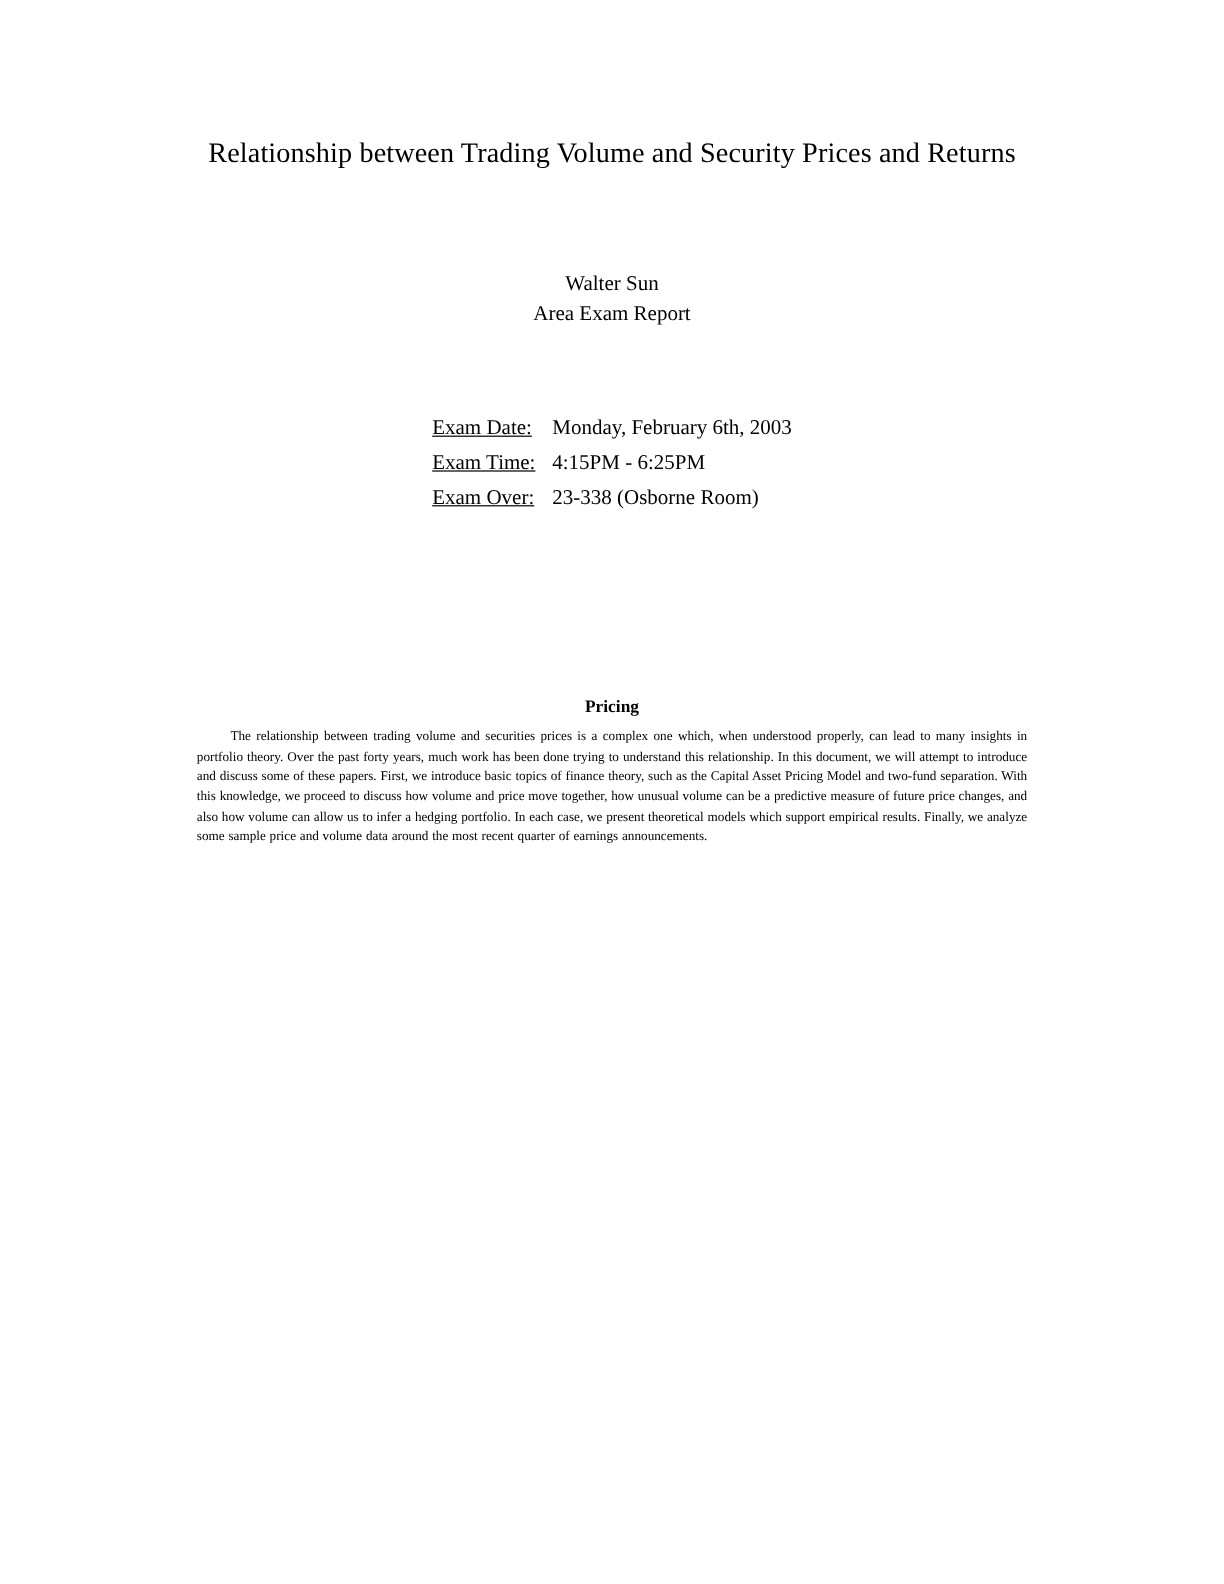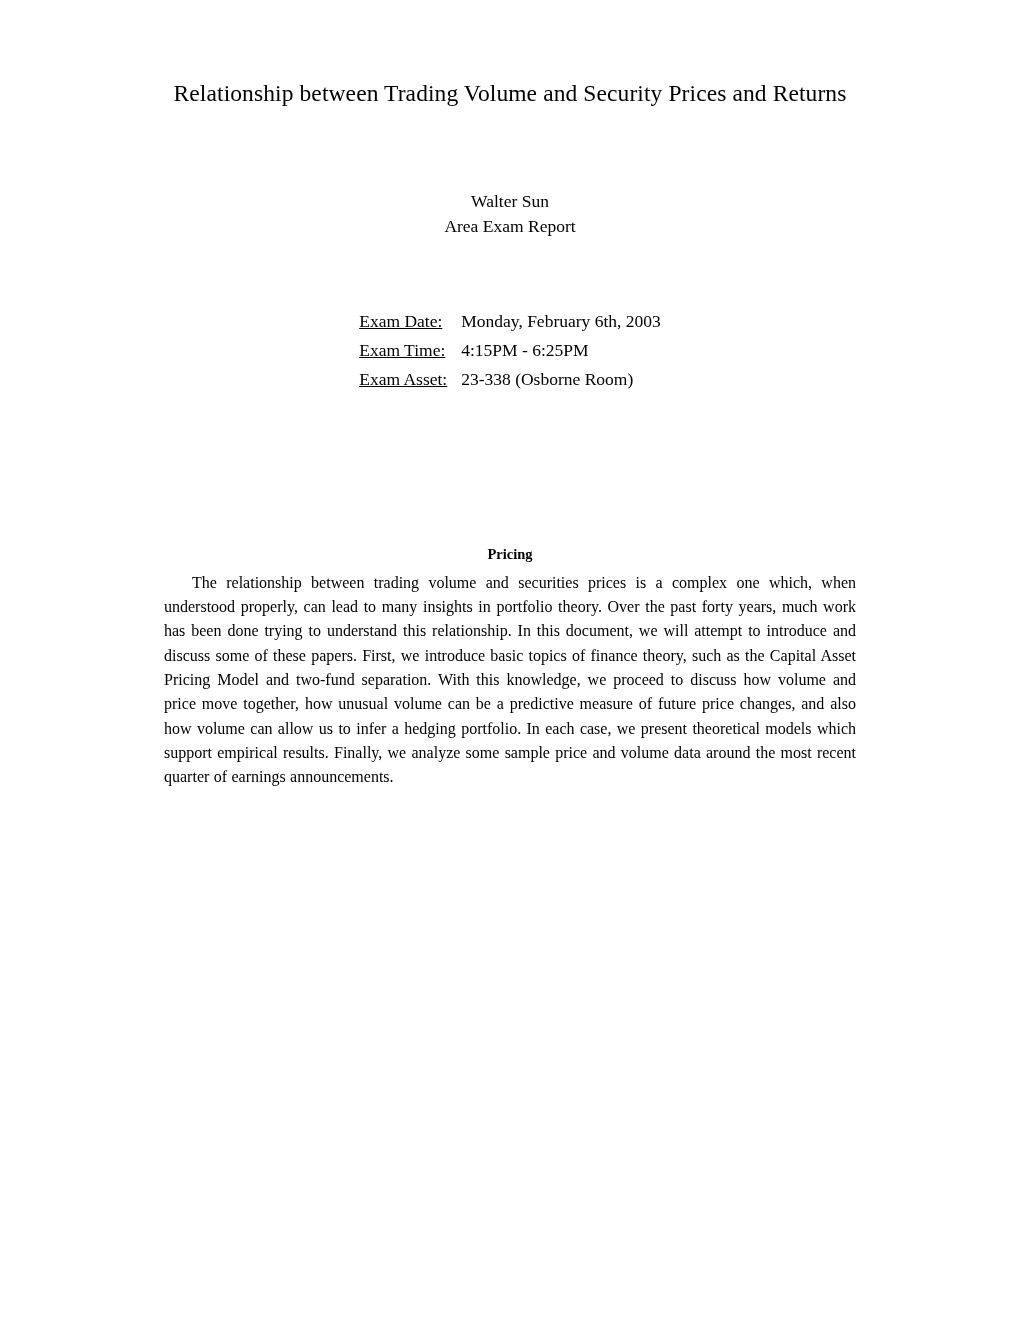--- a/index.html
+++ b/index.html
@@ -23,21 +23,21 @@
     height: 1320px;
     background: #ffffff;
   }
   .content {
     position: absolute;
     left: 163px;
     top: 0;
     width: 694px;
   }
   .paper-title {
-    margin-top: 78px;
+    margin-top: 113px;
     font-size: 23.5px;
     text-align: center;
     line-height: 1.3;
     letter-spacing: 0.1px;
     font-weight: normal;
   }
   .author-block {
     margin-top: 80px;
     text-align: center;
     font-size: 17.5px;
@@ -68,21 +68,21 @@
   .abstract-wrap {
     margin-top: 150px;
   }
   .abstract-heading {
     text-align: center;
     font-size: 14.5px;
     font-weight: bold;
     margin-bottom: 8px;
   }
   .abstract-body {
-    font-size: 16px;
+    font-size: 11px;
     text-align: justify;
     line-height: 1.52;
     text-indent: 28px;
     padding: 0 1px;
     hyphens: none;
     word-spacing: 0.4px;
   }
 </style>
 </head>
 <body>
@@ -102,21 +102,21 @@
         <tbody>
             <tr>
           <td class="label">Exam Date:</td>
           <td class="value">Monday, February 6th, 2003</td>
         </tr>
         <tr>
           <td class="label">Exam Time:</td>
           <td class="value">4:15PM - 6:25PM</td>
         </tr>
         <tr>
-          <td class="label">Exam Asset:</td>
+          <td class="label">Exam Over:</td>
           <td class="value">23-338 (Osborne Room)</td>
         </tr>
       </tbody>
         </table>
     </div>
 
     <div class="abstract-wrap">
       <div class="abstract-heading">Pricing</div>
       <div class="abstract-body">The relationship between trading volume and securities prices is a complex one which, when understood properly, can lead to many insights in portfolio theory. Over the past forty years, much work has been done trying to understand this relationship. In this document, we will attempt to introduce and discuss some of these papers. First, we introduce basic topics of finance theory, such as the Capital Asset Pricing Model and two-fund separation. With this knowledge, we proceed to discuss how volume and price move together, how unusual volume can be a predictive measure of future price changes, and also how volume can allow us to infer a hedging portfolio. In each case, we present theoretical models which support empirical results. Finally, we analyze some sample price and volume data around the most recent quarter of earnings announcements.</div>
     </div>

